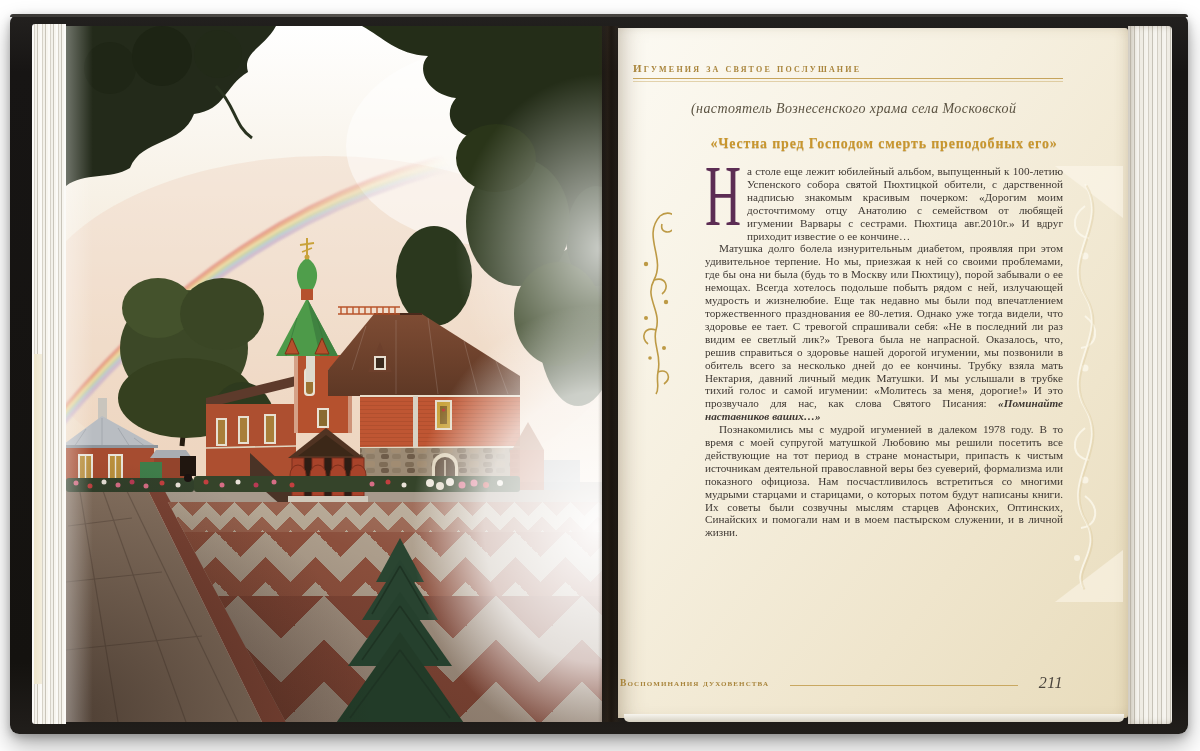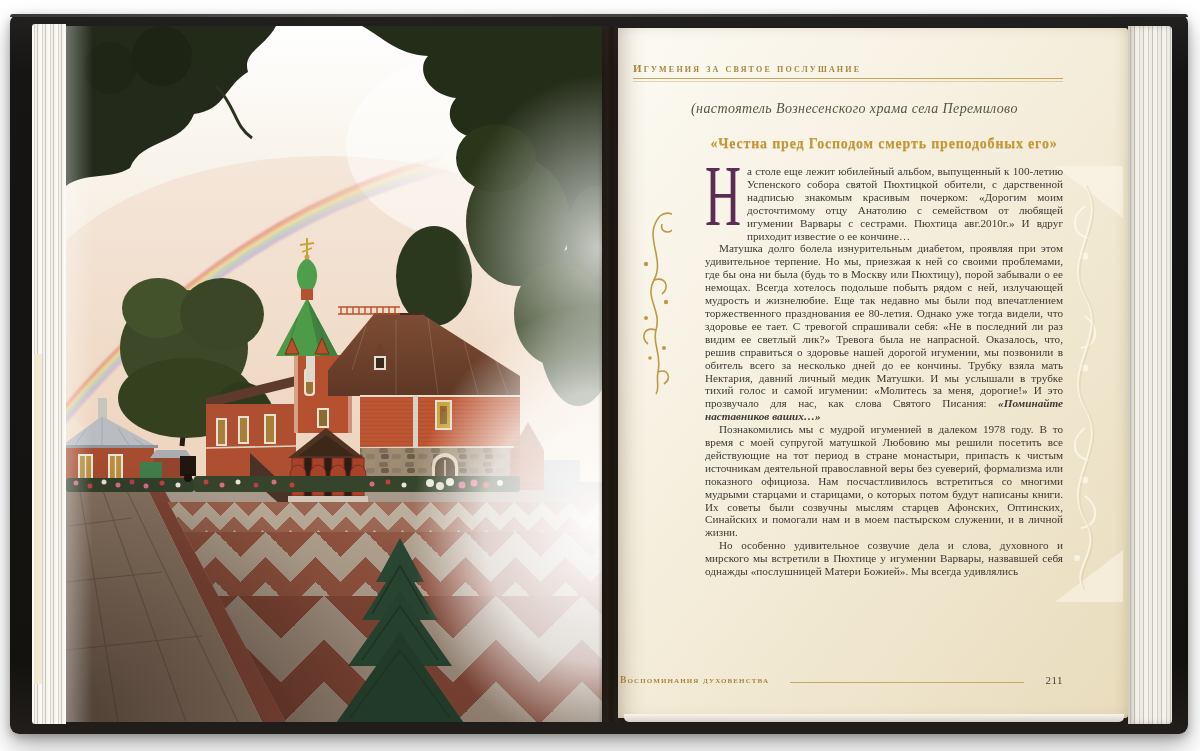--- a/index.html
+++ b/index.html
@@ -93,21 +93,21 @@
   .q-italic { font-style:italic; font-weight:600; }
 
   .flourish { position:absolute; left:14px; top:178px; }
   .filigree { position:absolute; right:5px; top:138px; opacity:.85; }
 
   .rp-footer { position:absolute; left:2px; right:65px; top:646px;
       display:flex; align-items:center; gap:21px; }
   .footer-label { font-size:9.5px; font-weight:bold; letter-spacing:1.1px; color:#a9853c;
       font-variant:small-caps; white-space:nowrap; }
   .footer-rule { flex:1; height:1px; background:#c9a861; margin-top:4px; }
-  .page-number { font-size:11px; color:#4a443c; letter-spacing:.5px; }
+  .page-number { font-size:16px; color:#4a443c; letter-spacing:.5px;font-style:italic; }
 </style>
 </head>
 <body>
 
 <div class="stage">
   <div class="book"></div>
 
   <div class="fore-edge-left">
     <div class="cream"></div>
   </div>
@@ -458,36 +458,35 @@
           <circle cx="32" cy="142" r="2"></circle>
         <circle cx="18" cy="152" r="1.8"></circle>
       </g>
     </svg>
 
     <div class="rp-content">
       <div class="running-header">Игумения за святое послушание</div>
       <div class="header-rule"></div>
 
       <div class="script-block">
-        <div>(настоятель Вознесенского храма села Перемилово</div>
+        <div>(настоятель Вознесенского храма села Московской</div>
       </div>
 
       <div class="body-col">
         <div class="chapter-title">«Честна пред Господом смерть преподобных его»</div>
 
         <div class="body-text">
           <p>
             <span class="dropcap-box">
                 <span class="dropcap">Н</span>
               </span><span>а столе еще лежит юбилейный альбом, выпущенный к 100-летию Успенского собора святой Пюхтицкой обители, с дарственной надписью знакомым красивым почерком: «Дорогим моим досточтимому отцу Анатолию с семейством от любящей игумении Варвары с сестрами. Пюхтица авг.2010г.» И вдруг приходит известие о ее кончине…</span>
           </p>
           <p class="indent"><span>Матушка долго болела изнурительным диабетом, проявляя при этом удивительное терпение. Но мы, приезжая к ней со своими проблемами, где бы она ни была (будь то в Москву или Пюхтицу), порой забывали о ее немощах. Всегда хотелось подольше побыть рядом с ней, излучающей мудрость и жизнелюбие. Еще так недавно мы были под впечатлением торжественного празднования ее 80-летия. Однако уже тогда видели, что здоровье ее тает. С тревогой спрашивали себя: «Не в последний ли раз видим ее светлый лик?» Тревога была не напрасной. Оказалось, что, решив справиться о здоровье нашей дорогой игумении, мы позвонили в обитель всего за несколько дней до ее кончины. Трубку взяла мать Нектария, давний личный медик Матушки. И мы услышали в трубке тихий голос и самой игумении: «Молитесь за меня, дорогие!» И это прозвучало для нас, как слова Святого Писания: </span><span class="q-italic">«Поминайте наставников ваших…»</span>
           </p>
           <p class="indent">Познакомились мы с мудрой игуменией в далеком 1978 году. В то время с моей супругой матушкой Любовию мы решили посетить все действующие на тот период в стране монастыри, припасть к чистым источникам деятельной православной веры без суеверий, формализма или показного официоза. Нам посчастливилось встретиться со многими мудрыми старцами и старицами, о которых потом будут написаны книги. Их советы были созвучны мыслям старцев Афонских, Оптинских, Синайских и помогали нам и в моем пастырском служении, и в личной жизни.</p>
-          <p class="indent">Но особенно удивительное созвучие дела и слова, духовного и мирского мы встретили в Пюхтице у игумении Варвары, назвавшей себя однажды «послушницей Матери Божией». Мы всегда удивлялись</p>
         </div>
       </div>
     </div>
 
     <div class="rp-footer">
       <span class="footer-label">Воспоминания духовенства</span>
       <span class="footer-rule"></span>
       <span class="page-number">211</span>
     </div>
   </div>

